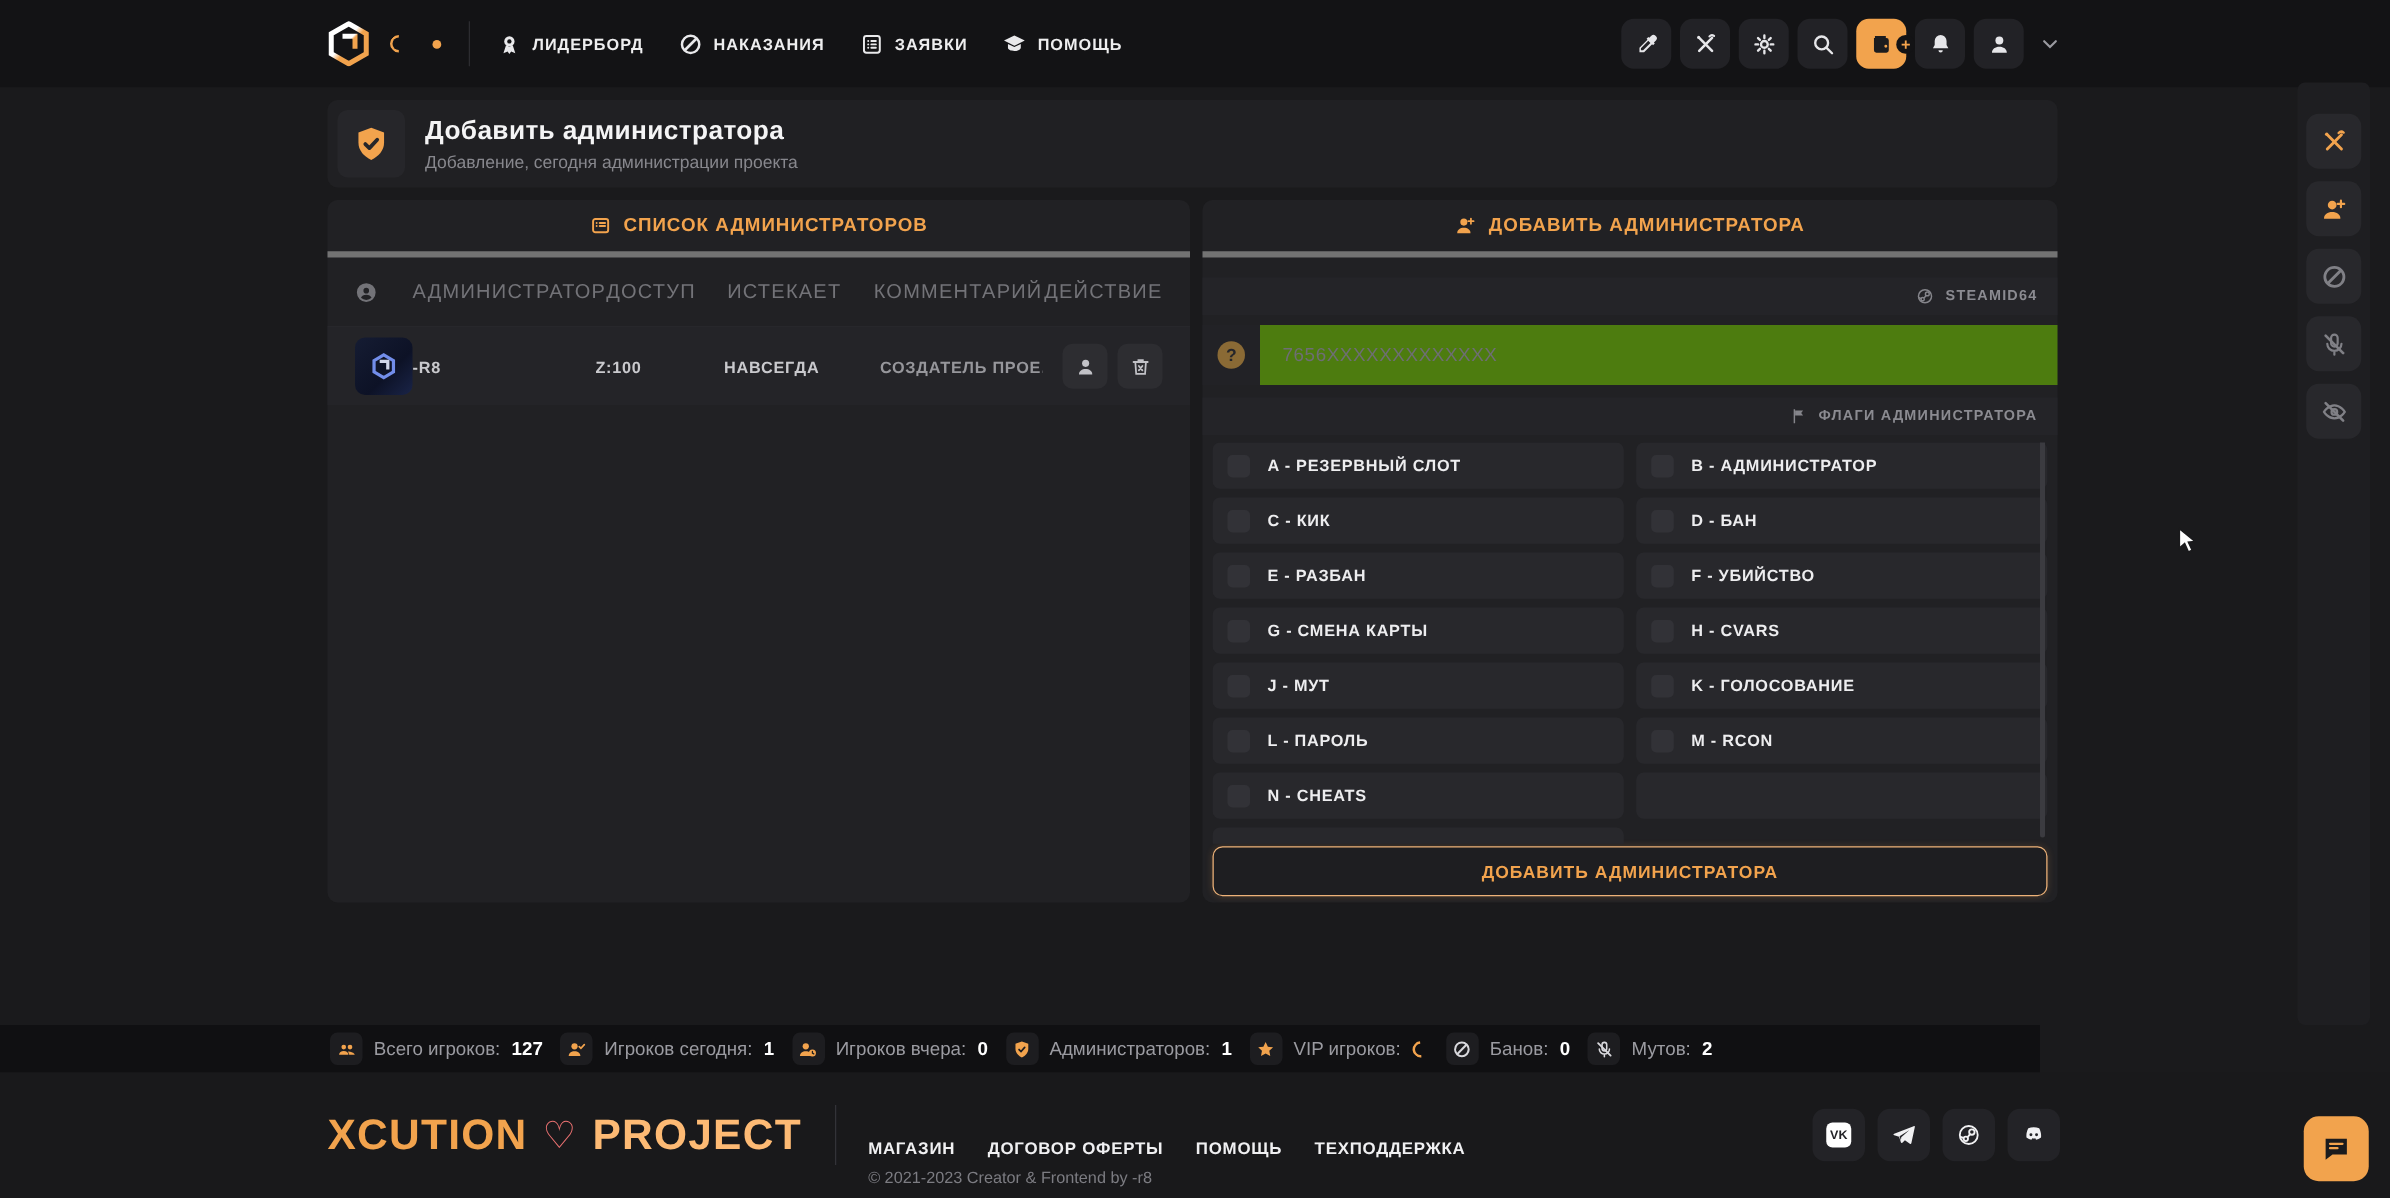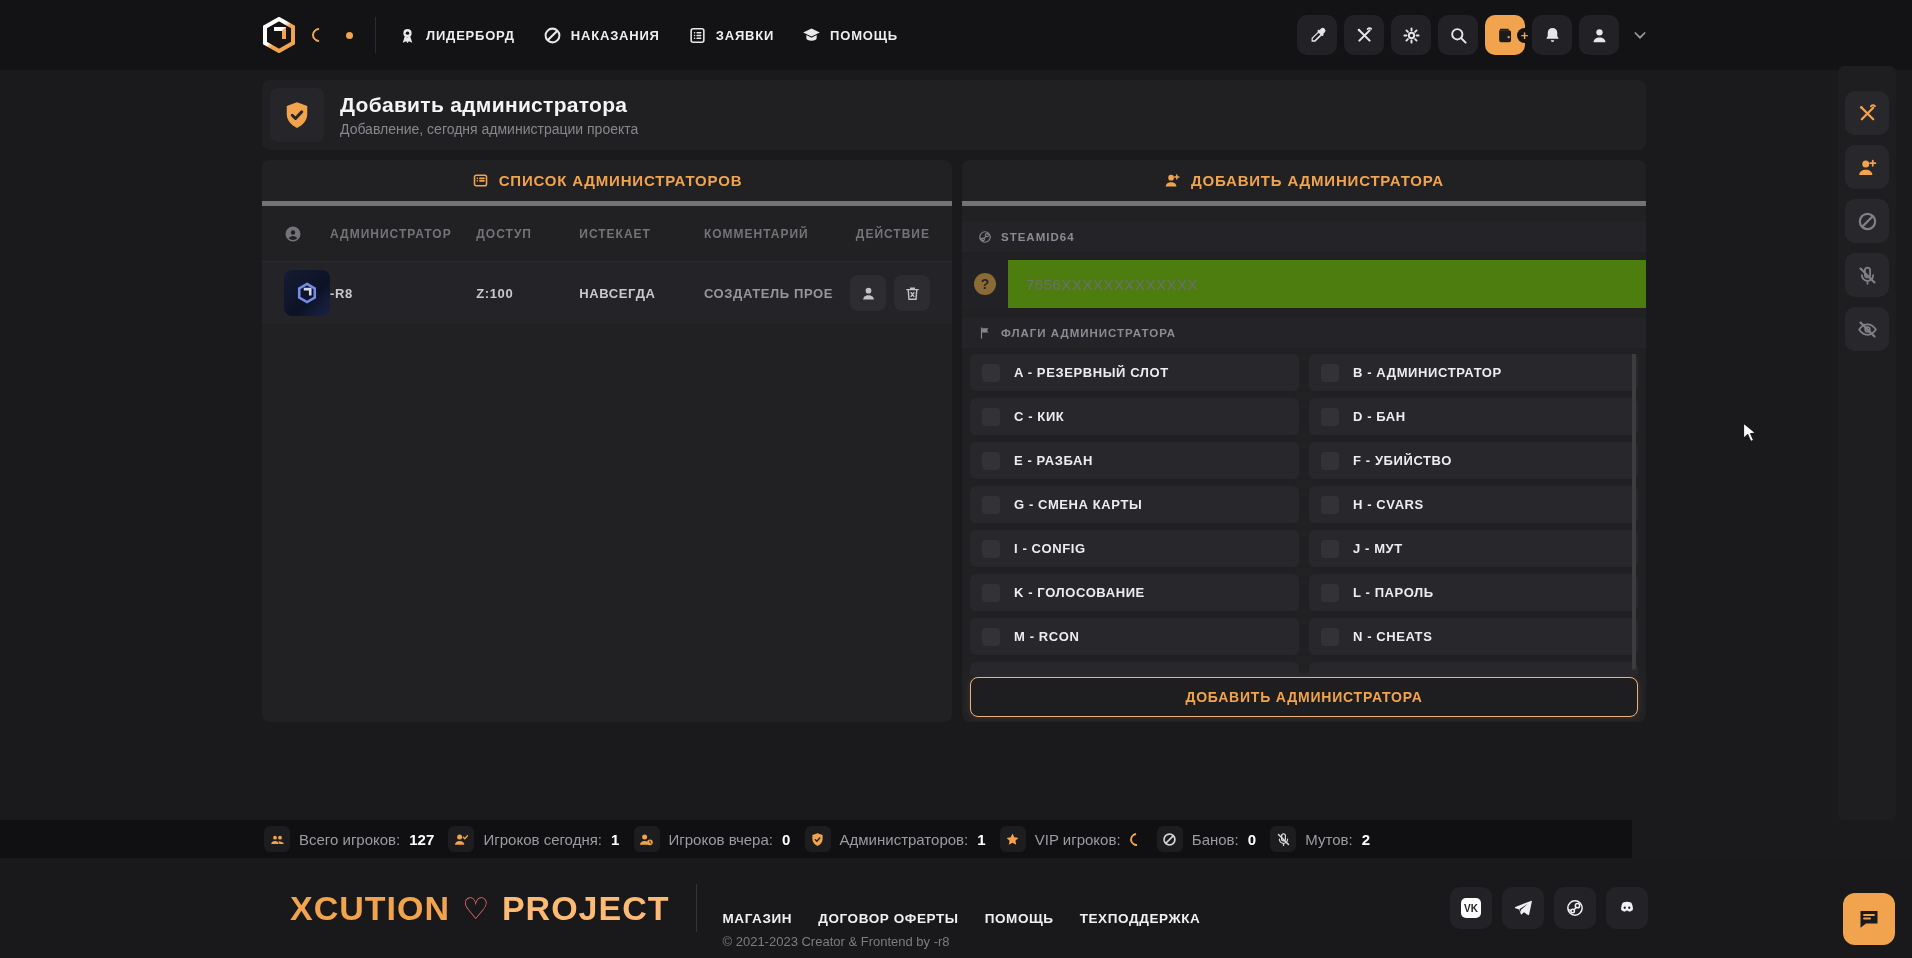--- a/index.html
+++ b/index.html
@@ -70,42 +70,42 @@
   .panel-title {
     height:46px; flex:0 0 46px; display:flex; align-items:center; justify-content:center; gap:10px;
     border-bottom:5px solid #737373;
   }
   .panel-title svg { width:17px; height:17px; color:#f2a34d; }
   .panel-title span { font-size:15px; font-weight:bold; color:#f2a34d; letter-spacing:.8px; }
 
   
   .tbl-grid { display:grid; grid-template-columns:46px 1.35fr .95fr 1.15fr 1.2fr 96px; align-items:center; padding:0 22px; }
   .tbl-head { height:56px; border-bottom:1px solid #2a2a2e; }
-  .tbl-head .col { font-size:12px; font-weight:bold; color:#737378; letter-spacing:1px; }
+  .tbl-head .col { font-size:16px; font-weight:normal; color:#737378; letter-spacing:1px; }
   .tbl-head svg { width:18px; height:18px; color:#737378; }
   .tbl-row { height:62px; background:#242428; }
   .tbl-row .cell { font-size:13px; font-weight:bold; color:#c9c9cd; letter-spacing:.6px; white-space:nowrap; overflow:hidden; }
   .cell.comment { color:#96969b; }
   .avatar {
     width:46px; height:46px; border-radius:8px; cursor:pointer;
     background:linear-gradient(135deg,#151c33,#0d1226 60%,#1a2448);
     display:flex; align-items:center; justify-content:center;
   }
   .avatar svg { width:22px; height:24px; opacity:.9; }
   .row-actions { display:flex; gap:8px; justify-content:flex-end; }
   .mini-btn {
     width:36px; height:36px; border-radius:8px; background:#2d2d31; color:#c2c2c7;
     display:flex; align-items:center; justify-content:center; cursor:pointer;
   }
   .mini-btn svg { width:17px; height:17px; }
 
   
   .field-label {
     margin-top:16px; height:30px; flex:0 0 30px; background:#242428;
-    display:flex; align-items:center; gap:9px; padding:0 16px;
+    display:flex; align-items:center; gap:9px; padding:0 16px;justify-content:flex-end;
   }
   .field-label svg { width:14px; height:14px; color:#85858b; }
   .field-label span { font-size:11.5px; font-weight:bold; color:#8b8b91; letter-spacing:1px; }
   .field-label.flags { margin-top:10px; }
   .input-row { margin-top:8px; height:48px; flex:0 0 48px; display:flex; }
   .input-q {
     width:46px; flex:0 0 46px; background:#222226; display:flex; align-items:center; justify-content:center;
   }
   .q-circle {
     width:22px; height:22px; border-radius:50%; background:#8a6a35; color:#26262a;
@@ -167,21 +167,21 @@
   .stat-value { font-size:15px; font-weight:bold; color:#ffffff; }
   .stat-spin {
     width:13px; height:13px; border-radius:50%;
     border:2.5px solid transparent; border-left-color:#f2a34d; border-bottom-color:#f2a34d;
     transform:rotate(40deg);
   }
 
   
   .footer { position:absolute; top:858px; left:0; width:1912px; height:100px; background:#19191b; }
   .footer-inner { position:absolute; left:262px; top:0; height:100px; display:flex; align-items:center; }
-  .brand { font-size:34px; font-weight:bold; letter-spacing:1px; display:flex; align-items:center; gap:12px;margin-left:28px; }
+  .brand { font-size:34px; font-weight:bold; letter-spacing:1px; display:flex; align-items:center; gap:12px; }
   .brand .b1 { color:#f2a34d; }
   .brand .heart { color:#e87070; font-size:30px; font-weight:normal; }
   .brand .b2 { color:#fdba74; }
   .footer-div { width:1px; height:48px; background:#333338; margin:0 26px; }
   .flinks { display:flex; gap:26px; }
   .flink { font-size:13.5px; font-weight:bold; color:#f0f0f2; letter-spacing:.6px; cursor:pointer;margin-top:44px; }
   .fcopy { margin-top:8px; font-size:13px; color:#7c7c82; }
   .socials { position:absolute; right:264px; top:29px; display:flex; gap:10px; }
   .soc-btn {
     width:42px; height:42px; border-radius:10px; background:#232327; color:#f1f1f3;
@@ -433,24 +433,20 @@
           <div class="flag-item">
               <span class="flag-cb"></span>
               <span class="up">G - СМЕНА КАРТЫ</span>
             </div>
           <div class="flag-item">
               <span class="flag-cb"></span>
               <span class="up">H - CVARS</span>
             </div>
           <div class="flag-item">
               <span class="flag-cb"></span>
-              <span class="up">I - CONFIG</span>
-            </div>
-          <div class="flag-item">
-              <span class="flag-cb"></span>
               <span class="up">J - МУТ</span>
             </div>
           <div class="flag-item">
               <span class="flag-cb"></span>
               <span class="up">K - ГОЛОСОВАНИЕ</span>
             </div>
           <div class="flag-item">
               <span class="flag-cb"></span>
               <span class="up">L - ПАРОЛЬ</span>
             </div>

